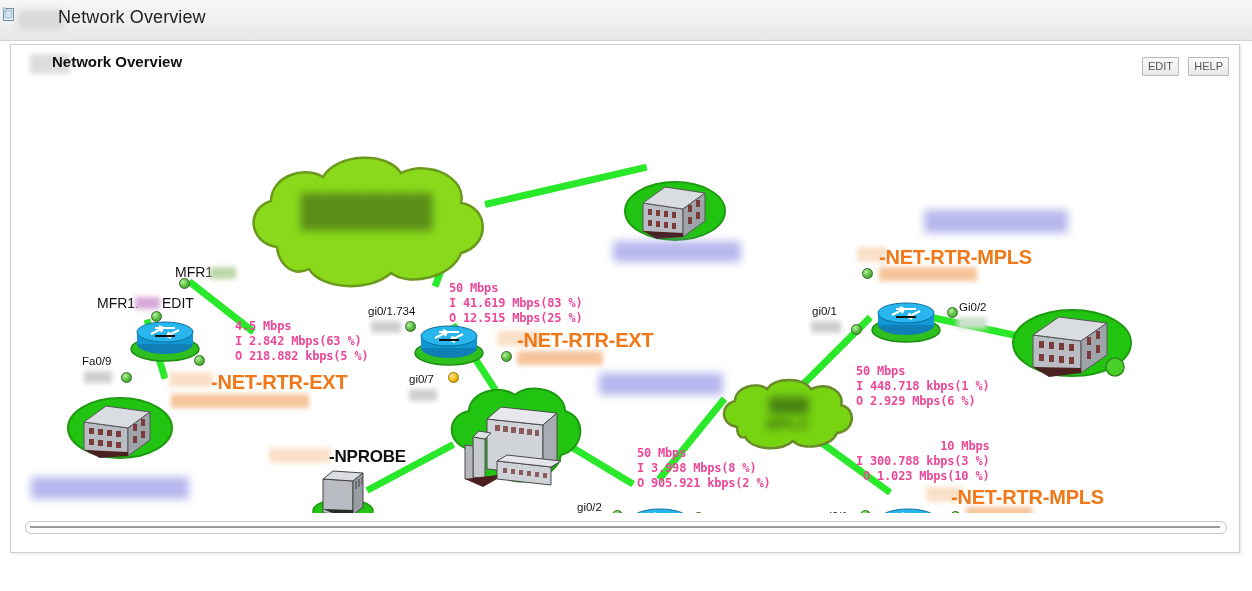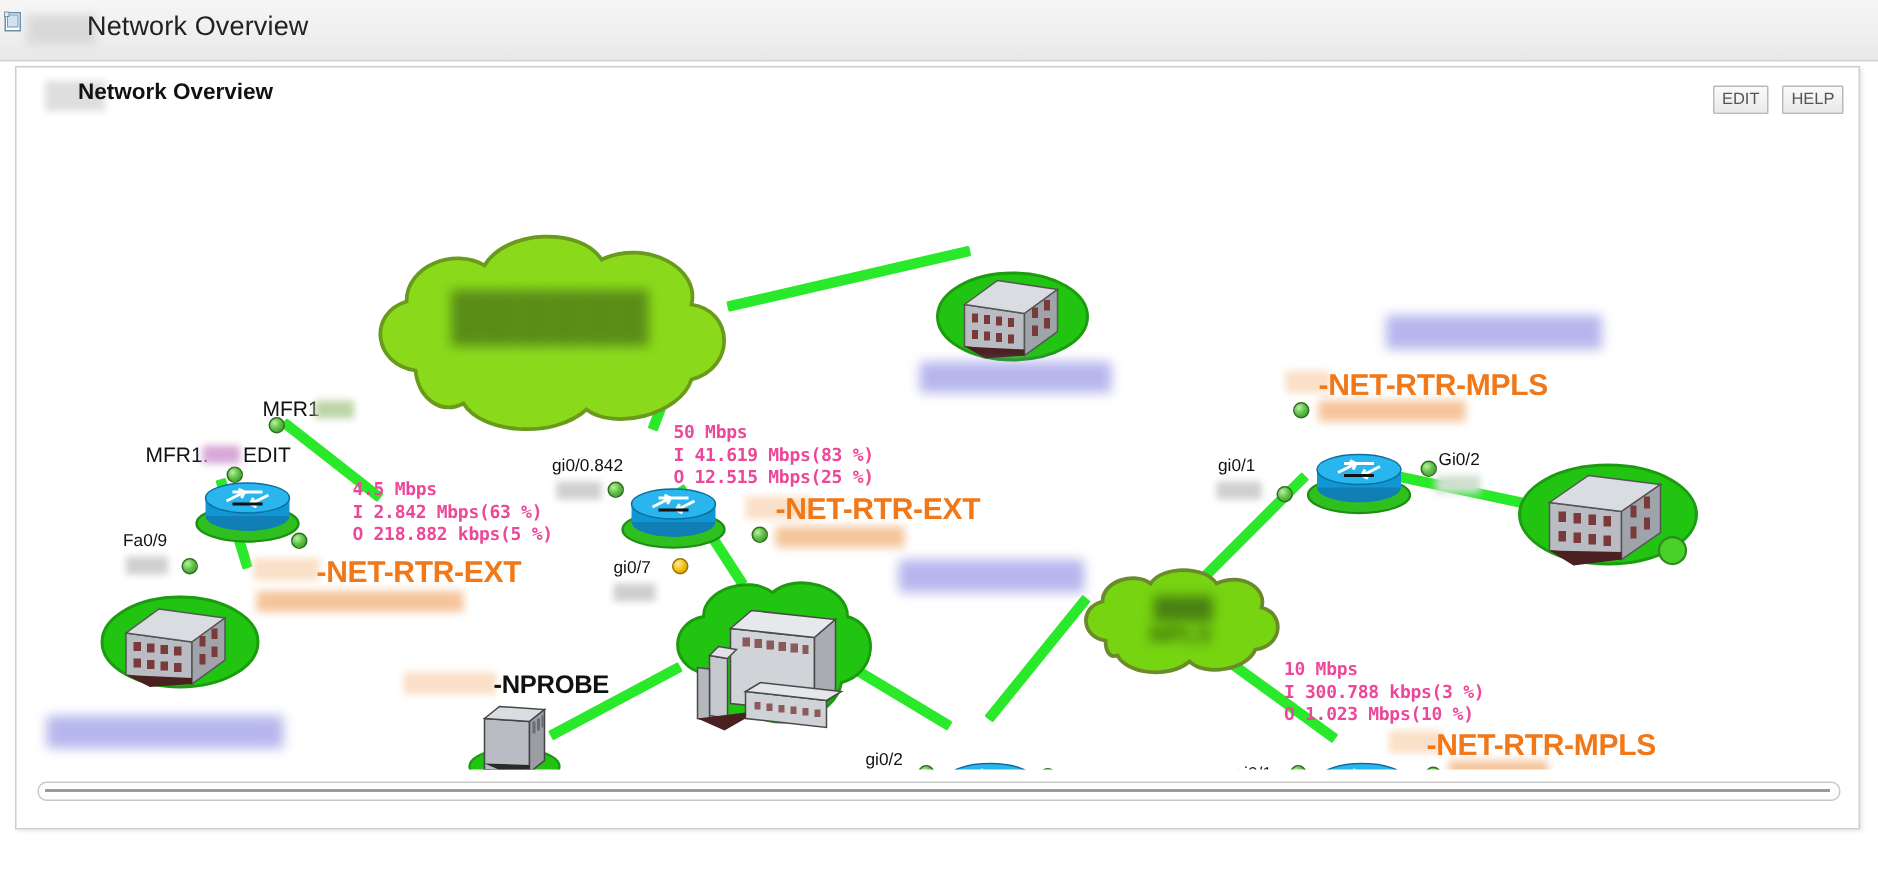--- a/index.html
+++ b/index.html
@@ -332,21 +332,21 @@
           <path d="M22,18 L34,12 M34,12 L30,10 M34,12 L32,16" stroke="#fff" stroke-width="2" fill="none"></path>
           <path d="M50,14 L38,20 M38,20 L42,22 M38,20 L40,16" stroke="#fff" stroke-width="2" fill="none"></path>
           <path d="M26,12 L46,12" stroke="#fff" stroke-width="2"></path>
           <path d="M26,20 L46,20" stroke="#111" stroke-width="2"></path>
         </svg>
       </div>
       <div class="dot" style="left:394px;top:238px;"></div>
       <div class="dot warn" style="left:437px;top:289px;"></div>
       <div class="dot" style="left:490px;top:268px;"></div>
 
-      <div class="iface" style="left:357px;top:222px;">gi0/0.842</div>
+      <div class="iface" style="left:357px;top:222px;">gi0/1.734</div>
       <div class="iface-blur" style="left:360px;top:238px;width:30px;"></div>
       <div class="iface" style="left:398px;top:290px;">gi0/7</div>
       <div class="iface-blur" style="left:398px;top:306px;width:28px;"></div>
 
       <div class="stat" style="left:438px;top:198px;"><span>50 Mbps</span>
 <span>I 41.619 Mbps(83 %)</span>
 <span>O 12.515 Mbps(25 %)</span></div>
 
       <div class="rtr-pre" style="left:486px;top:248px;width:44px;"></div>
       <div class="rtr-label" style="left:506px;top:246px;">-NET-RTR-EXT</div>
@@ -370,58 +370,64 @@
 
       <div class="iface" style="left:801px;top:222px;">gi0/1</div>
       <div class="iface-blur" style="left:800px;top:238px;width:30px;"></div>
       <div class="iface" style="left:948px;top:218px;">Gi0/2</div>
       <div class="iface-blur" style="left:946px;top:234px;width:30px;background:#cfe0cf;"></div>
 
       <div class="rtr-pre" style="left:846px;top:164px;width:30px;"></div>
       <div class="rtr-label" style="left:868px;top:163px;">-NET-RTR-MPLS</div>
       <div class="rtr-blur" style="left:868px;top:184px;width:98px;"></div>
 
+      <div class="stat" style="left:845px;top:281px;"><span>50 Mbps</span>
+<span>I 448.718 kbps(1 %)</span>
+<span>O 2.929 Mbps(6 %)</span></div>
 
       <div class="node" style="left:613px;top:420px;width:72px;height:46px;">
         <svg width="72" height="46" viewBox="0 0 72 46">
           <ellipse cx="36" cy="33" rx="34" ry="12" fill="#2fbf1f" stroke="#1d8f12" stroke-width="1.5"></ellipse>
           <ellipse cx="36" cy="28" rx="28" ry="10" fill="#0f7fb5"></ellipse>
           <rect x="8" y="16" width="56" height="12" fill="#1196d4"></rect>
           <ellipse cx="36" cy="16" rx="28" ry="10" fill="#29b6ef" stroke="#0b6f9c" stroke-width="1"></ellipse>
           <path d="M22,18 L34,12 M34,12 L30,10 M34,12 L32,16" stroke="#fff" stroke-width="2" fill="none"></path>
           <path d="M50,14 L38,20 M38,20 L42,22 M38,20 L40,16" stroke="#fff" stroke-width="2" fill="none"></path>
           <path d="M26,12 L46,12" stroke="#fff" stroke-width="2"></path>
           <path d="M26,20 L46,20" stroke="#111" stroke-width="2"></path>
         </svg>
       </div>
       <div class="dot" style="left:601px;top:427px;"></div>
       <div class="dot" style="left:682px;top:429px;"></div>
 
       <div class="iface" style="left:566px;top:418px;">gi0/2</div>
 
+      <div class="stat" style="left:626px;top:363px;"><span>50 Mbps</span>
+<span>I 3.998 Mbps(8 %)</span>
+<span>O 905.921 kbps(2 %)</span></div>
 
       <div class="node" style="left:861px;top:420px;width:72px;height:46px;">
         <svg width="72" height="46" viewBox="0 0 72 46">
           <ellipse cx="36" cy="33" rx="34" ry="12" fill="#2fbf1f" stroke="#1d8f12" stroke-width="1.5"></ellipse>
           <ellipse cx="36" cy="28" rx="28" ry="10" fill="#0f7fb5"></ellipse>
           <rect x="8" y="16" width="56" height="12" fill="#1196d4"></rect>
           <ellipse cx="36" cy="16" rx="28" ry="10" fill="#29b6ef" stroke="#0b6f9c" stroke-width="1"></ellipse>
           <path d="M22,18 L34,12 M34,12 L30,10 M34,12 L32,16" stroke="#fff" stroke-width="2" fill="none"></path>
           <path d="M50,14 L38,20 M38,20 L42,22 M38,20 L40,16" stroke="#fff" stroke-width="2" fill="none"></path>
           <path d="M26,12 L46,12" stroke="#fff" stroke-width="2"></path>
           <path d="M26,20 L46,20" stroke="#111" stroke-width="2"></path>
         </svg>
       </div>
       <div class="dot" style="left:849px;top:427px;"></div>
 
       <div class="dot" style="left:939px;top:428px;"></div>
 
       <div class="iface" style="left:812px;top:427px;">gi0/1</div>
 
-      <div class="stat" style="left:845px;top:356px;"><span>10 Mbps</span>
+      <div class="stat" style="left:845px;top:356px;text-align:right;"><span>10 Mbps</span>
 <span>I 300.788 kbps(3 %)</span>
 <span>O 1.023 Mbps(10 %)</span></div>
 
       <div class="rtr-pre" style="left:915px;top:404px;width:36px;"></div>
       <div class="rtr-label" style="left:940px;top:403px;">-NET-RTR-MPLS</div>
       <div class="rtr-blur" style="left:955px;top:424px;width:66px;"></div>
 
       <div class="site-blur" style="left:20px;top:394px;width:158px;height:22px;"></div>
       <div class="site-blur" style="left:602px;top:158px;width:128px;height:21px;"></div>
       <div class="site-blur" style="left:588px;top:290px;width:124px;height:22px;"></div>

